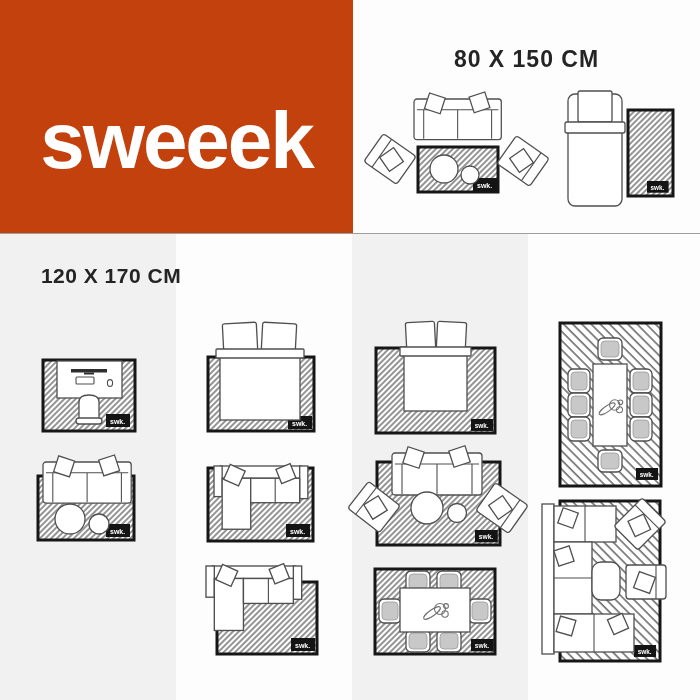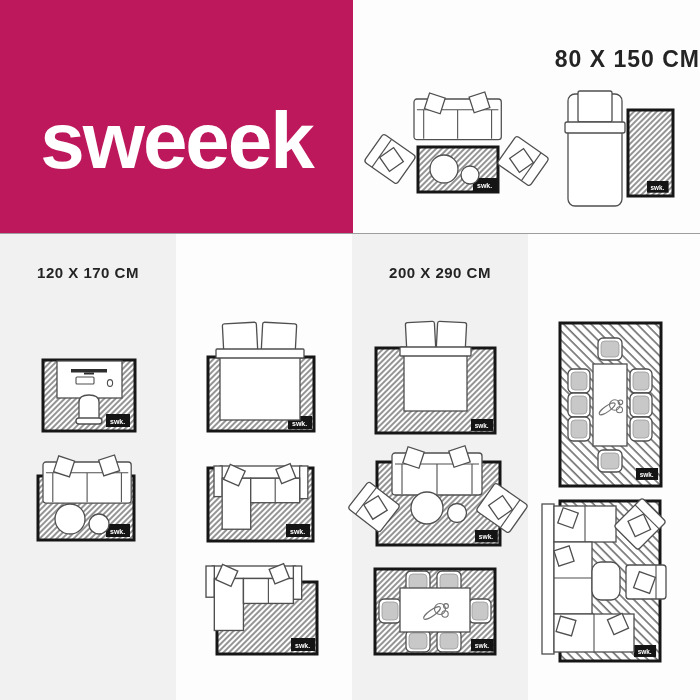--- a/index.html
+++ b/index.html
@@ -1,37 +1,37 @@
 <!DOCTYPE html>
 <html><head>
 <meta charset="utf-8">
 <style>
   * { margin:0; padding:0; box-sizing:border-box; }
   html,body { width:700px; height:700px; }
   body { font-family:"Liberation Sans", sans-serif; background:#ffffff; }
   .page { position:relative; width:700px; height:700px; overflow:hidden; background:#fdfdfd; }
 
   .logo-panel { position:absolute; left:0; top:0; width:353px; height:281px;
-                background:#be185d; display:flex; align-items:center; justify-content:center; }
+                background:#c2410c; display:flex; align-items:center; justify-content:center; }
   .logo-text { color:#ffffff; font-weight:bold; font-size:80px; letter-spacing:-2px; line-height:1; }
 
   .top-panel { position:absolute; left:353px; top:0; width:347px; height:233px; background:#fdfdfd; }
-  .top-heading { position:absolute; left:353px; top:46px; width:347px; text-align:right;
+  .top-heading { position:absolute; left:353px; top:46px; width:347px; text-align:center;
                  font-size:23px; font-weight:bold; letter-spacing:1px; color:#242424; }
 
   .divider { position:absolute; left:0; top:233px; width:700px; height:1px; background:#9e9e9e; }
 
   .col-bg { position:absolute; top:234px; height:466px; }
   .col-0 { left:0;   width:176px; background:#f1f1f1; }
   .col-1 { left:176px; width:176px; background:#fdfdfd; }
   .col-2 { left:352px; width:176px; background:#f1f1f1; }
   .col-3 { left:528px; width:172px; background:#fdfdfd; }
 
-  .col-head { position:absolute; top:264px; text-align:center; font-size:15px; font-weight:bold;
-              letter-spacing:0.5px; color:#242424; white-space:nowrap; }
+  .col-head { position:absolute; top:264px; text-align:center; font-size:21px; font-weight:bold;
+              letter-spacing:0.5px; color:#242424; white-space:nowrap;margin-left:23px; }
   .ch-0 { left:0;   width:176px; }
   .ch-1 { left:176px; width:176px; }
   .ch-2 { left:352px; width:176px; }
   .ch-3 { left:528px; width:172px; }
 
   svg.illo { position:absolute; overflow:visible; }
   .fw { fill:#ffffff; stroke:#4f4f4f; stroke-width:1.3; }
   .fl { fill:none; stroke:#4f4f4f; stroke-width:1.1; }
   .rug1 { fill:url(#hatch1); stroke:#161616; stroke-width:3; }
   .rug2 { fill:url(#hatch2); stroke:#161616; stroke-width:3; }
@@ -122,21 +122,20 @@
   </svg>
 
   <div class="divider"></div>
 
   <div class="col-bg col-0"></div>
   <div class="col-bg col-1"></div>
   <div class="col-bg col-2"></div>
   <div class="col-bg col-3"></div>
 
   <div class="col-head ch-0">120 X 170 CM</div>
-  <div class="col-head ch-2">200 X 290 CM</div>
 
   <svg class="illo" style="left:38px; top:356px" width="104" height="80" viewBox="0 0 104 80">
     <rect class="rug1" x="5" y="4" width="92" height="71"></rect>
     <use href="#sym-badge" transform="translate(68 58)"></use>
     <rect class="fw" x="19" y="5" width="65" height="37"></rect>
     <rect x="33" y="13" width="36" height="3.5" fill="#2e2e2e"></rect>
     <rect x="46" y="16.5" width="10" height="2" fill="#2e2e2e"></rect>
     <rect class="fl" x="38" y="21" width="18" height="7" rx="1"></rect>
     <ellipse class="fl" cx="72" cy="27" rx="2.6" ry="3.4"></ellipse>
     <path class="fw" d="M41 64 V46 Q41 39 51 39 Q61 39 61 46 V64 Z"></path>

